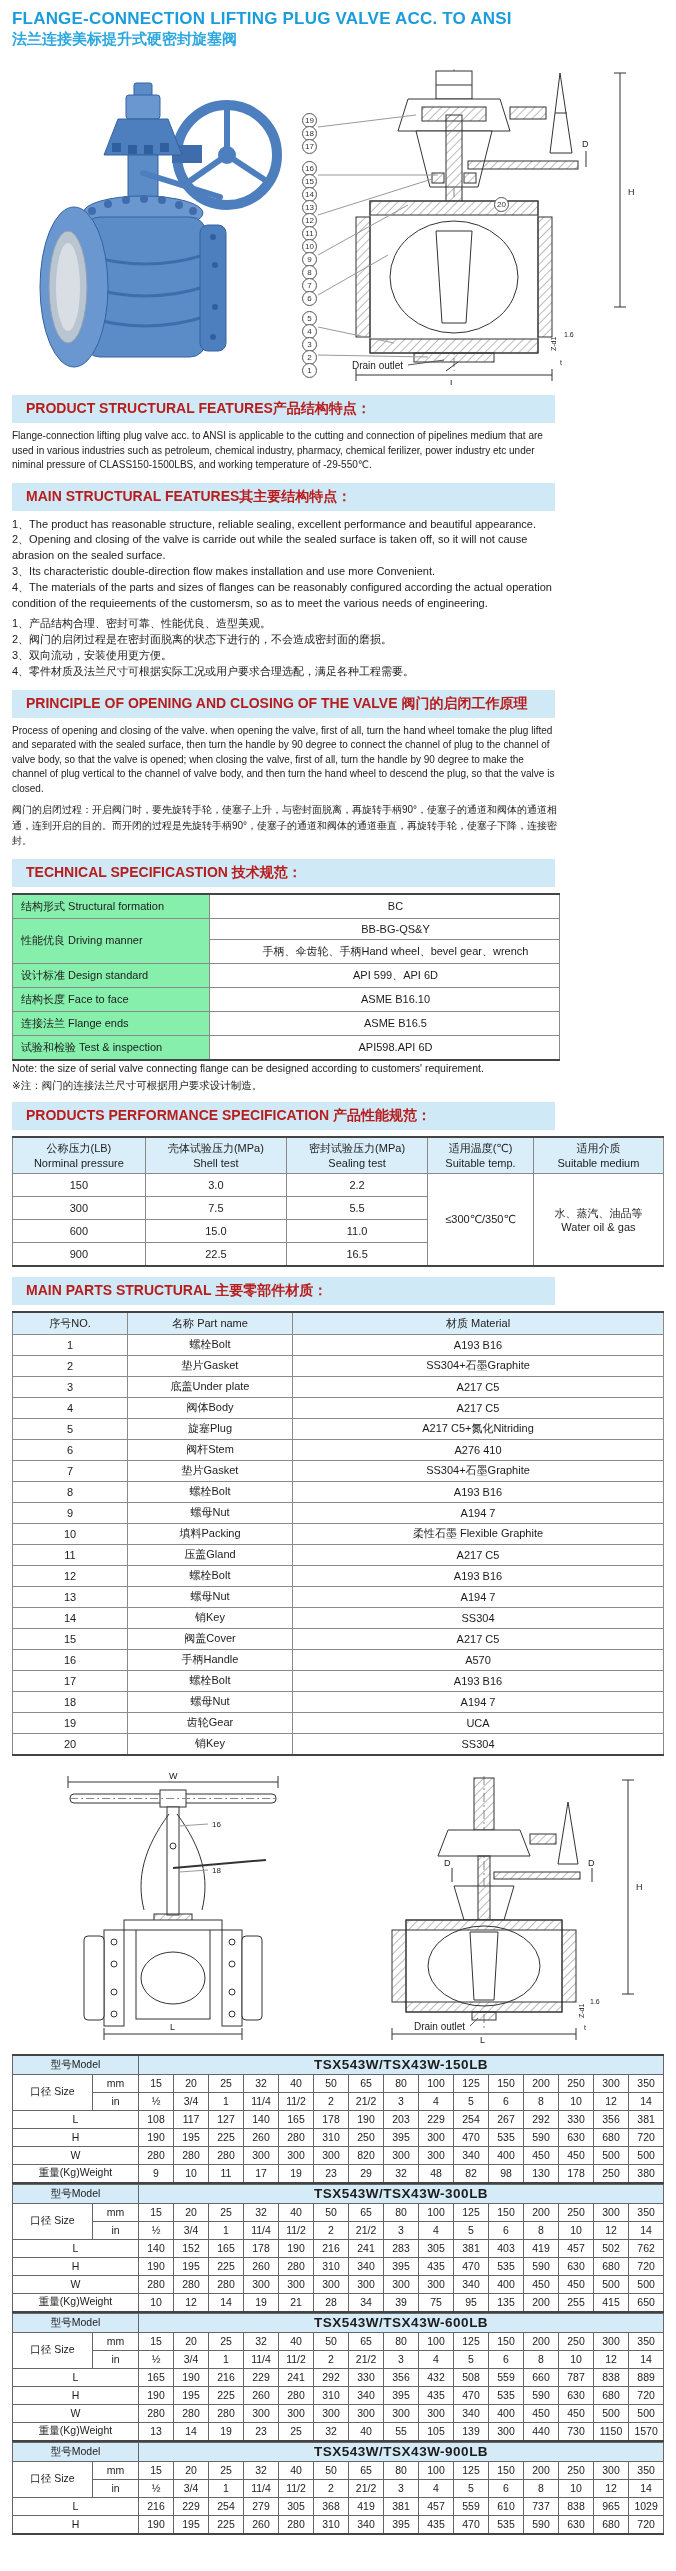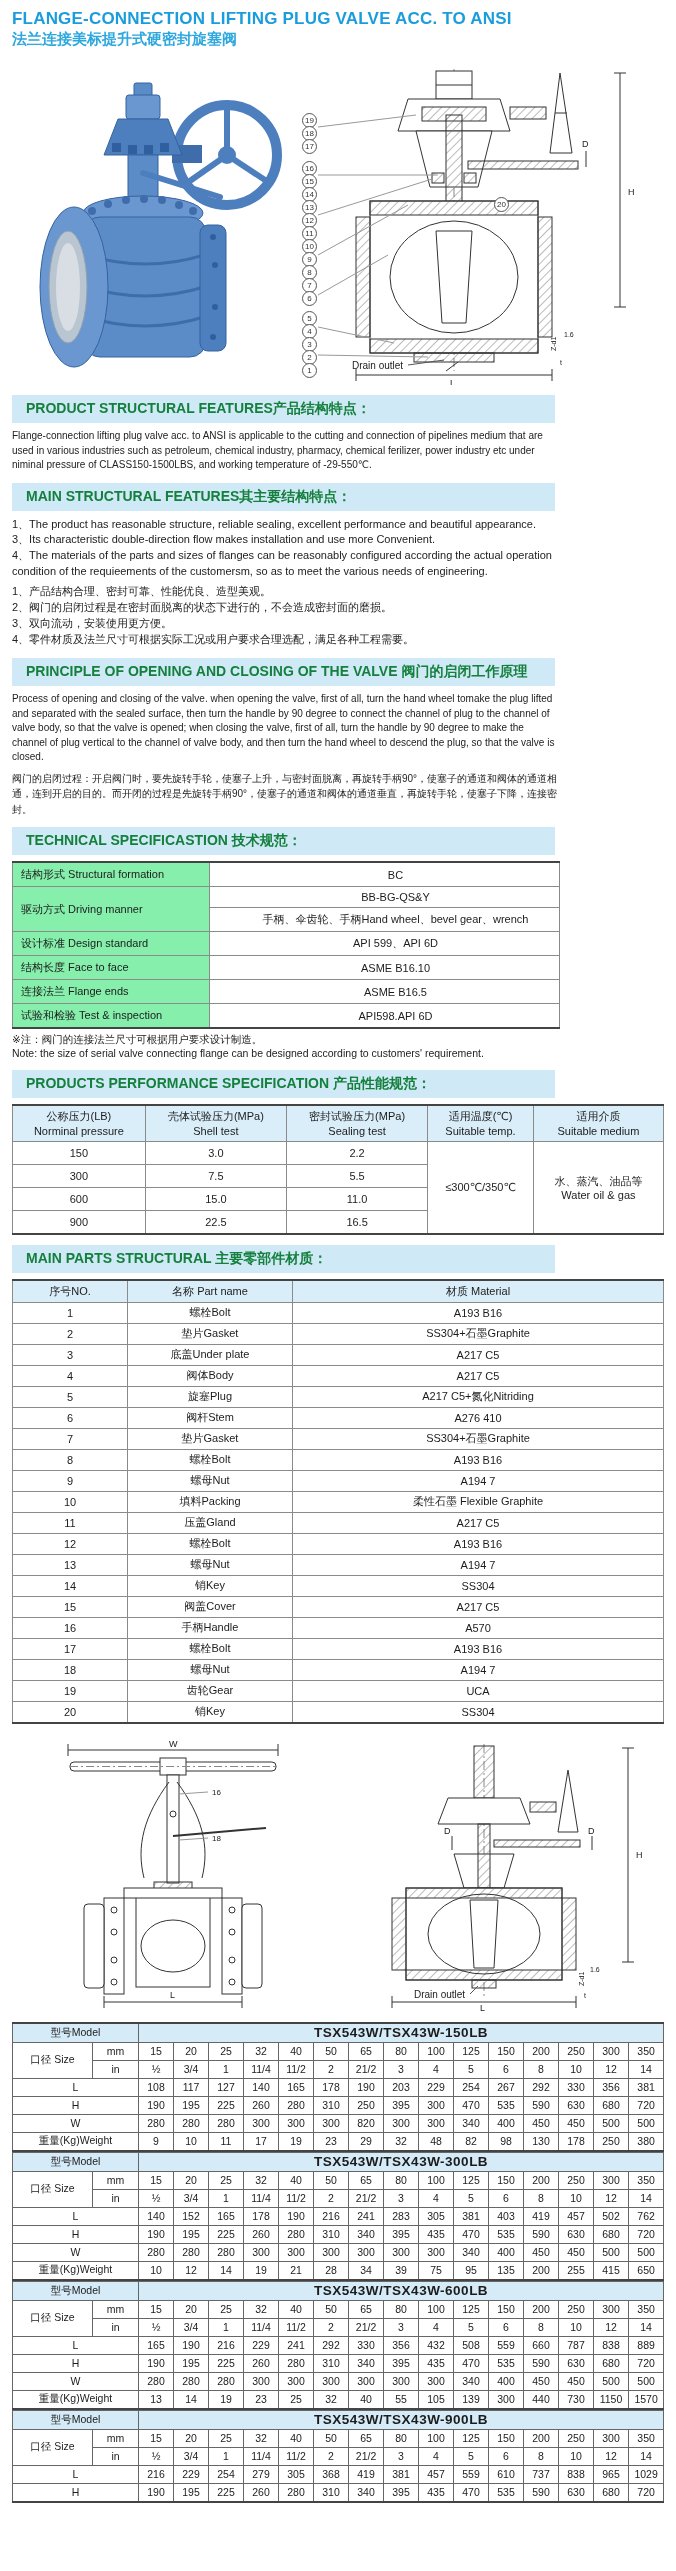--- a/index.html
+++ b/index.html
@@ -16,21 +16,21 @@
   .figures{display:flex;align-items:flex-start;margin-top:6px;height:330px;}
   .fig-photo{width:280px;height:330px;position:relative;}
   .fig-draw{width:360px;height:330px;position:relative;margin-left:6px;}
   .callout{
     position:absolute;width:13px;height:13px;border:1px solid #555;border-radius:50%;
     font-size:8px;line-height:13px;text-align:center;background:#fff;color:#333;
   }
   
   .band{
     background:#cfe9f6;width:529px;padding:5px 0 5px 14px;
-    font-weight:bold;font-size:14px;color:#15803d;margin:10px 0 6px 0;
+    font-weight:bold;font-size:14px;color:#b91c1c;margin:10px 0 6px 0;
   }
   .para{font-size:10px;line-height:1.45;width:548px;color:#222;}
   .para.cn{line-height:1.55;}
   .li{font-size:11px;line-height:1.45;width:548px;color:#222;}
   .note{font-size:10.5px;line-height:1.35;color:#222;margin-top:3px;}
   
   table{border-collapse:collapse;}
   
   .tech-table{width:548px;font-size:11px;margin-top:4px;border-top:2px solid #444;border-bottom:2px solid #444;}
   .tech-table td{border:1px solid #8a8a8a;padding:4px 8px;}
@@ -211,20 +211,21 @@
         </div>
     </div>
   </div>
 
   <div class="band">PRODUCT STRUCTURAL FEATURES产品结构特点：</div>
   <div class="para">Flange-connection lifting plug valve acc. to ANSI is applicable to the cutting and connection of pipelines medium that are used in various industries such as petroleum, chemical industry, pharmacy, chemical ferilizer, power industry etc under niminal pressure of CLASS150-1500LBS, and working temperature of -29-550℃.</div>
 
   <div class="band">MAIN STRUCTURAL FEATURES其主要结构特点：</div>
   <div>
       <div class="li">1、The product has reasonable structure, reliable sealing, excellent performance and beautiful appearance.</div>
+      <div class="li">2、Opening and closing of the valve is carride out while the sealed surface is taken off, so it will not cause abrasion on the sealed surface.</div>
       <div class="li">3、Its characteristic double-direction flow makes installation and use more Convenient.</div>
       <div class="li">4、The materials of the parts and sizes of flanges can be reasonably configured according the actual operation condition of the requieements of the customersm, so as to meet the various needs of engineering.</div>
     </div>
   <div style="margin-top:4px;">
       <div class="li">1、产品结构合理、密封可靠、性能优良、造型美观。</div>
       <div class="li">2、阀门的启闭过程是在密封面脱离的状态下进行的，不会造成密封面的磨损。</div>
       <div class="li">3、双向流动，安装使用更方便。</div>
       <div class="li">4、零件材质及法兰尺寸可根据实际工况或用户要求合理选配，满足各种工程需要。</div>
     </div>
 
@@ -233,21 +234,21 @@
   <div class="para cn" style="margin-top:6px;">阀门的启闭过程：开启阀门时，要先旋转手轮，使塞子上升，与密封面脱离，再旋转手柄90°，使塞子的通道和阀体的通道相通，连到开启的目的。而开闭的过程是先旋转手柄90°，使塞子的通道和阀体的通道垂直，再旋转手轮，使塞子下降，连接密封。</div>
 
   <div class="band">TECHNICAL SPECIFICASTION 技术规范：</div>
   <table class="tech-table">
     <tbody id="tech-body">
         <tr>
           <td class="lbl" rowspan="1">结构形式 Structural formation</td>
           <td class="val">BC</td>
         </tr>
         <tr>
-          <td class="lbl" rowspan="2">驱动方式 Driving manner</td>
+          <td class="lbl" rowspan="2">性能优良 Driving manner</td>
           <td class="val">BB-BG-QS&amp;Y</td>
         </tr>
         <tr>
           <td class="val">手柄、伞齿轮、手柄Hand wheel、bevel gear、wrench</td>
         </tr>
         <tr>
           <td class="lbl" rowspan="1">设计标准 Design standard</td>
           <td class="val">API 599、API 6D</td>
         </tr>
         <tr>
@@ -257,22 +258,22 @@
         <tr>
           <td class="lbl" rowspan="1">连接法兰 Flange ends</td>
           <td class="val">ASME B16.5</td>
         </tr>
         <tr>
           <td class="lbl" rowspan="1">试验和检验 Test &amp; inspection</td>
           <td class="val">API598.API 6D</td>
         </tr>
       </tbody>
   </table>
+  <div class="note" style="margin-top:0;">Note: the size of serial valve connecting flange can be designed according to customers' requirement.</div>
   <div class="note">※注：阀门的连接法兰尺寸可根据用户要求设计制造。</div>
-  <div class="note" style="margin-top:0;">Note: the size of serial valve connecting flange can be designed according to customers' requirement.</div>
 
   <div class="band">PRODUCTS PERFORMANCE SPECIFICATION 产品性能规范：</div>
   <table class="perf-table">
     <tbody id="perf-body">
         <tr>
           <th>公称压力(LB)<br>Norminal pressure</th>
           <th>壳体试验压力(MPa)<br>Shell test</th>
           <th>密封试验压力(MPa)<br>Sealing test</th>
           <th>适用温度(℃)<br>Suitable temp.</th>
           <th>适用介质<br>Suitable medium</th>

